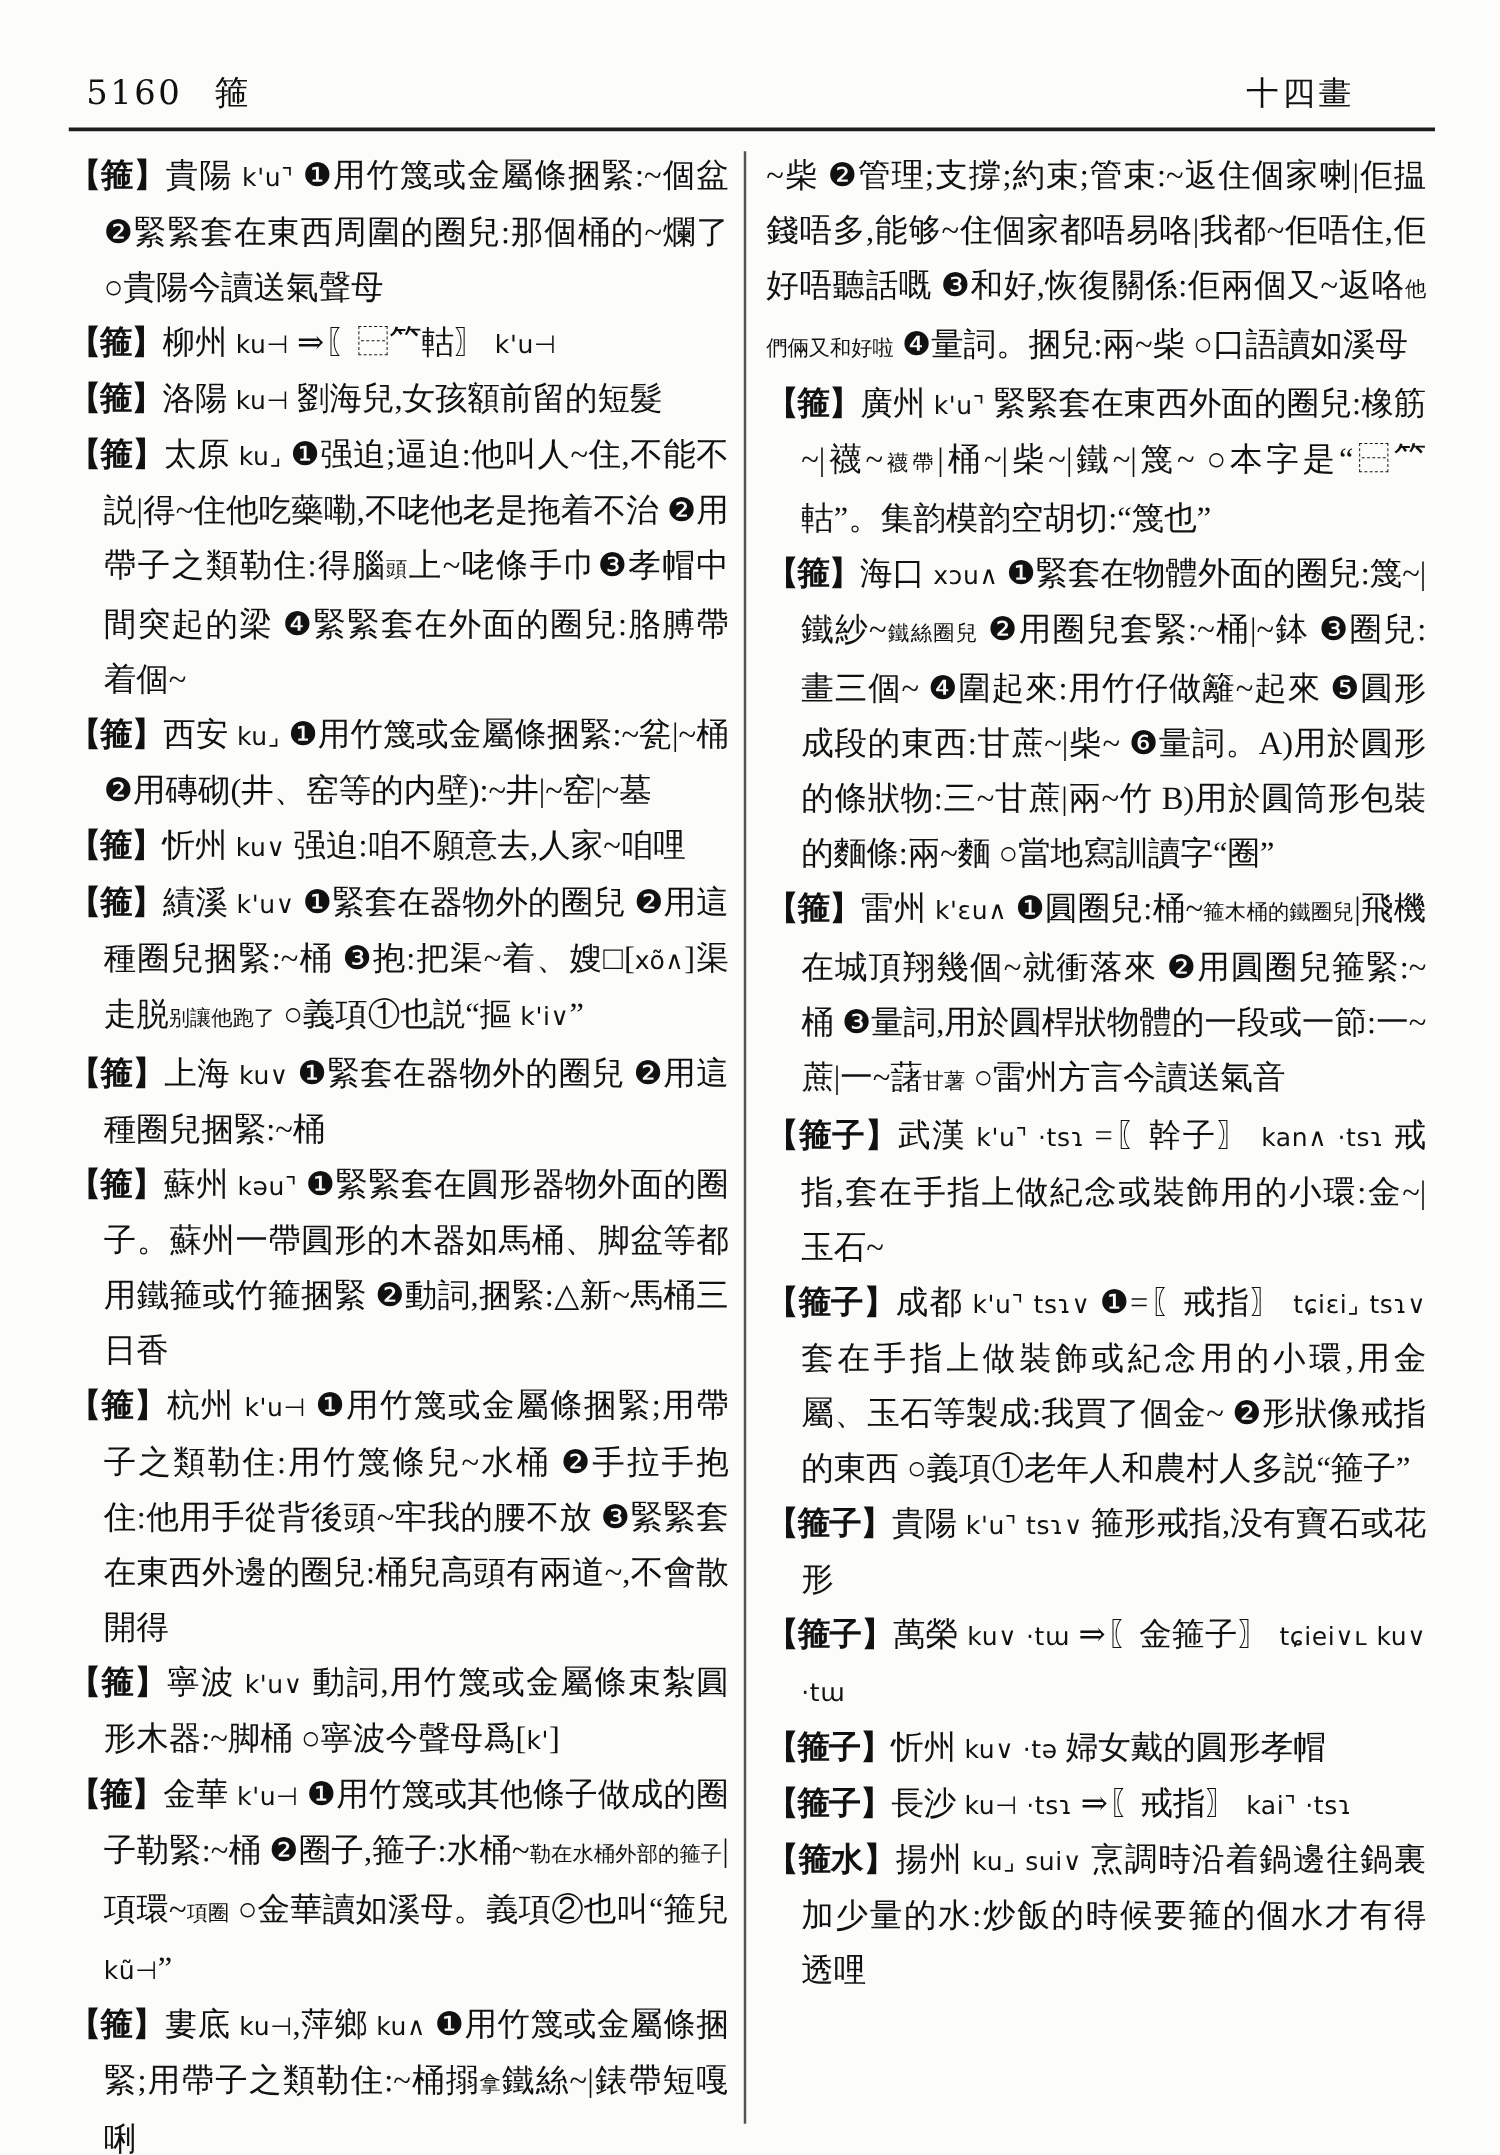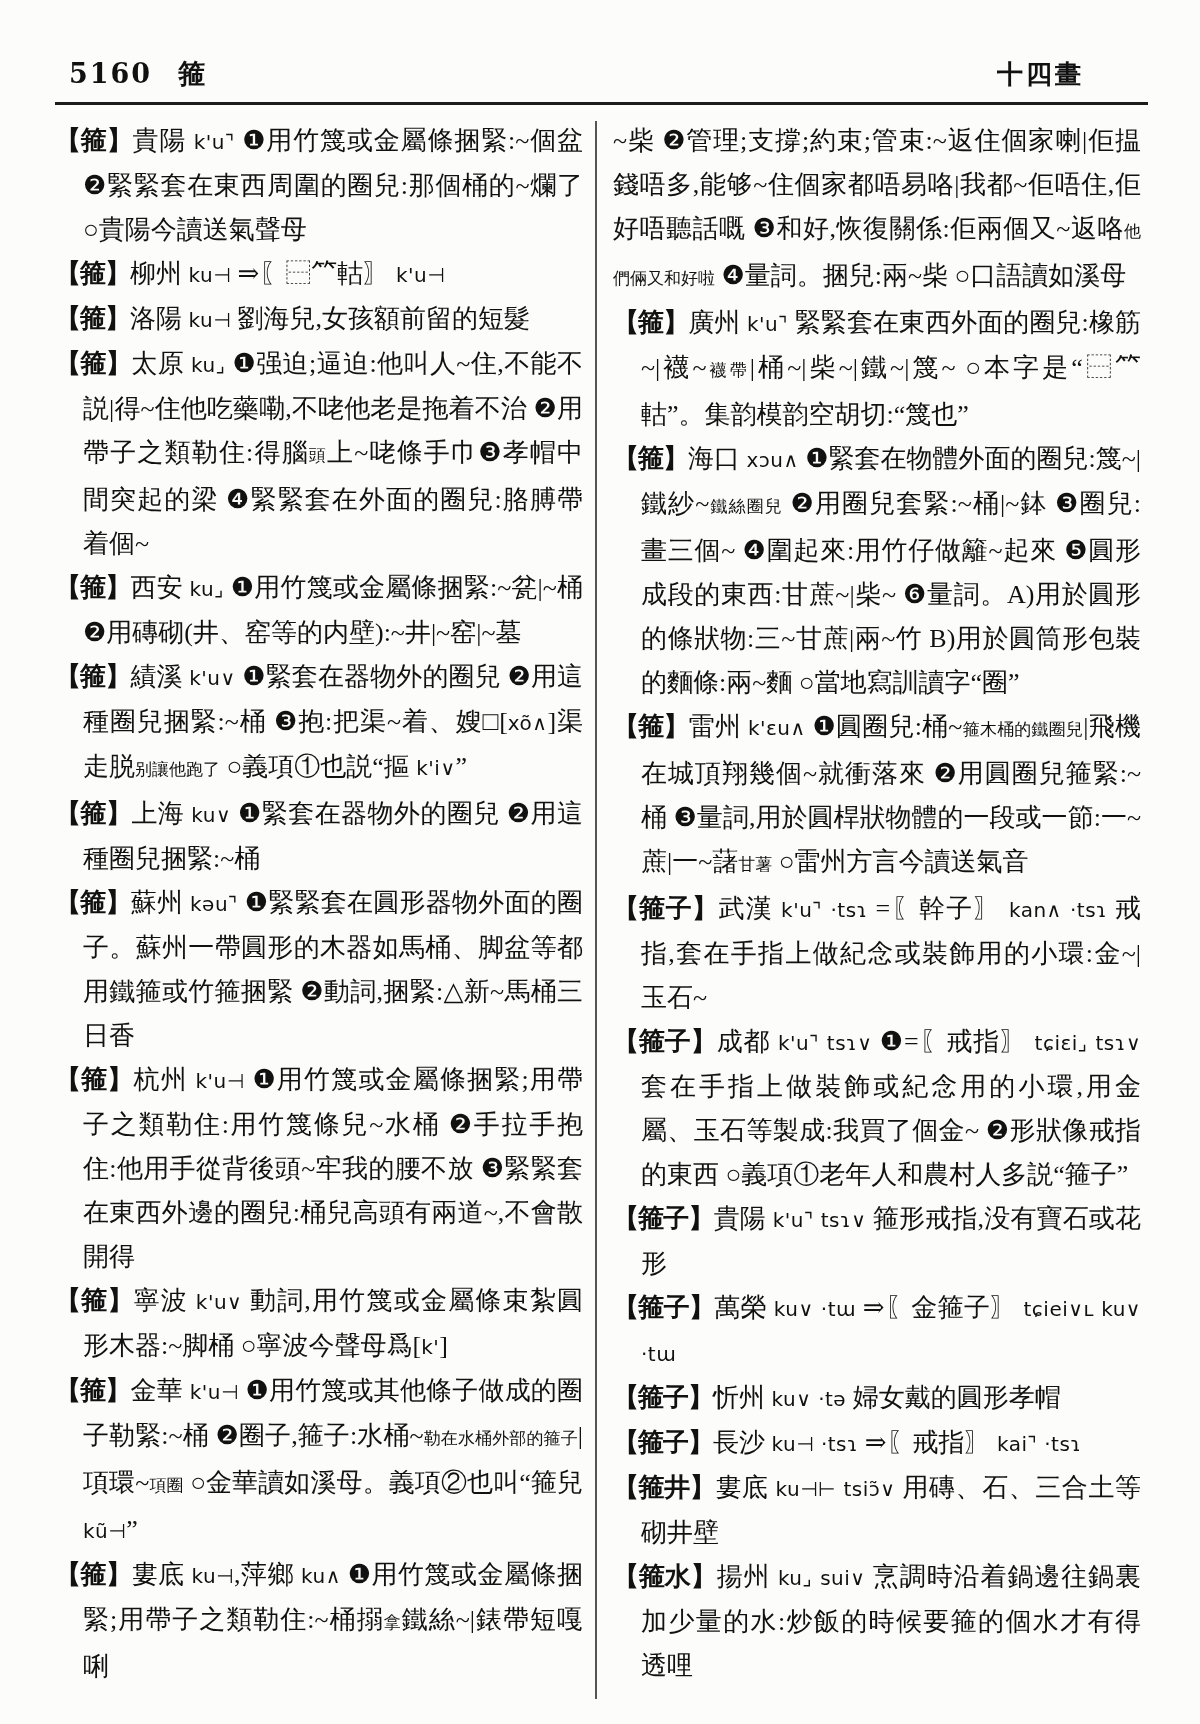--- a/index.html
+++ b/index.html
@@ -7,21 +7,20 @@
     width:1200px;height:1724px;
     background:#fcfcfa;color:#111;
     font-family:"Liberation Serif","DejaVu Serif",serif;
     overflow:hidden;
   }
   .page{padding:28px 52px 0 55px;box-sizing:border-box;}
   .header{
     display:flex;justify-content:space-between;align-items:flex-end;
     padding:28px 6px 10px 14px;
     border-bottom:3px solid #1c1c1c;
-    font-weight:bold;
   }
   .hdr-left{font-size:27px;letter-spacing:2px;}
   .hdr-left .pageno{font-family:"DejaVu Serif",serif;margin-right:26px;}
   .hdr-right{font-size:26px;margin-right:58px;letter-spacing:3px;}
   .columns{display:flex;margin-top:14px;}
   .col{width:528px;}
   .col-divider{width:0;border-left:2px solid #555;margin:2px 16px 0 12px;height:1578px;}
   p.entry{
     margin:0;font-size:26px;line-height:44px;
     text-align:justify;
@@ -45,38 +44,38 @@
     </div>
     <div class="hdr-right">十四畫</div>
   </div>
   <div class="columns">
     <div class="col">
         <p class="entry"><span class="head">【箍】</span><span class="">貴陽 </span><span class="pron">k'u⌝</span><span class=""> ❶用竹篾或金屬條捆緊:~個盆 ❷緊緊套在東西周圍的圈兒:那個桶的~爛了 ○貴陽今讀送氣聲母</span></p>
         <p class="entry"><span class="head">【箍】</span><span class="">柳州 </span><span class="pron">ku⊣</span><span class=""> ⇒〖⿱⺮軲〗 </span><span class="pron">k'u⊣</span></p>
         <p class="entry"><span class="head">【箍】</span><span class="">洛陽 </span><span class="pron">ku⊣</span><span class=""> 劉海兒,女孩額前留的短髮</span></p>
         <p class="entry"><span class="head">【箍】</span><span class="">太原 </span><span class="pron">ku⌟</span><span class=""> ❶强迫;逼迫:他叫人~住,不能不説|得~住他吃藥嘞,不咾他老是拖着不治 ❷用帶子之類勒住:得腦</span><span class="small">頭</span><span class="">上~咾條手巾❸孝帽中間突起的梁 ❹緊緊套在外面的圈兒:胳膊帶着個~</span></p>
         <p class="entry"><span class="head">【箍】</span><span class="">西安 </span><span class="pron">ku⌟</span><span class=""> ❶用竹篾或金屬條捆緊:~瓫|~桶 ❷用磚砌(井、窑等的内壁):~井|~窑|~墓</span></p>
+        <p class="entry"><span class="head">【箍】</span><span class="">忻州 </span><span class="pron">ku∨</span><span class=""> 强迫:咱不願意去,人家~咱哩</span></p>
         <p class="entry"><span class="head">【箍】</span><span class="">績溪 </span><span class="pron">k'u∨</span><span class=""> ❶緊套在器物外的圈兒 ❷用這種圈兒捆緊:~桶 ❸抱:把渠~着、嫂□[</span><span class="pron">xõ∧</span><span class="">]渠走脱</span><span class="small">别讓他跑了</span><span class=""> ○義項①也説“摳 </span><span class="pron">k'i∨</span><span class="">”</span></p>
         <p class="entry"><span class="head">【箍】</span><span class="">上海 </span><span class="pron">ku∨</span><span class=""> ❶緊套在器物外的圈兒 ❷用這種圈兒捆緊:~桶</span></p>
         <p class="entry"><span class="head">【箍】</span><span class="">蘇州 </span><span class="pron">kəu⌝</span><span class=""> ❶緊緊套在圓形器物外面的圈子。蘇州一帶圓形的木器如馬桶、脚盆等都用鐵箍或竹箍捆緊 ❷動詞,捆緊:△新~馬桶三日香</span></p>
         <p class="entry"><span class="head">【箍】</span><span class="">杭州 </span><span class="pron">k'u⊣</span><span class=""> ❶用竹篾或金屬條捆緊;用帶子之類勒住:用竹篾條兒~水桶 ❷手拉手抱住:他用手從背後頭~牢我的腰不放 ❸緊緊套在東西外邊的圈兒:桶兒高頭有兩道~,不會散開得</span></p>
         <p class="entry"><span class="head">【箍】</span><span class="">寧波 </span><span class="pron">k'u∨</span><span class=""> 動詞,用竹篾或金屬條束紮圓形木器:~脚桶 ○寧波今聲母爲[</span><span class="pron">k'</span><span class="">]</span></p>
         <p class="entry"><span class="head">【箍】</span><span class="">金華 </span><span class="pron">k'u⊣</span><span class=""> ❶用竹篾或其他條子做成的圈子勒緊:~桶 ❷圈子,箍子:水桶~</span><span class="small">勒在水桶外部的箍子</span><span class="">|項環~</span><span class="small">項圈</span><span class=""> ○金華讀如溪母。義項②也叫“箍兒 </span><span class="pron">kũ⊣</span><span class="">”</span></p>
         <p class="entry"><span class="head">【箍】</span><span class="">婁底 </span><span class="pron">ku⊣</span><span class="">,萍鄉 </span><span class="pron">ku∧</span><span class=""> ❶用竹篾或金屬條捆緊;用帶子之類勒住:~桶搦</span><span class="small">拿</span><span class="">鐵絲~|錶帶短嘎唎</span></p>
       </div>
     <div class="col-divider"></div>
     <div class="col">
         <p class="entry cont"><span class="">~柴 ❷管理;支撐;約束;管束:~返住個家喇|佢揾錢唔多,能够~住個家都唔易咯|我都~佢唔住,佢好唔聽話嘅 ❸和好,恢復關係:佢兩個又~返咯</span><span class="small">他們倆又和好啦</span><span class=""> ❹量詞。捆兒:兩~柴 ○口語讀如溪母</span></p>
         <p class="entry"><span class="head">【箍】</span><span class="">廣州 </span><span class="pron">k'u⌝</span><span class=""> 緊緊套在東西外面的圈兒:橡筋~|襪~</span><span class="small">襪帶</span><span class="">|桶~|柴~|鐵~|篾~ ○本字是“⿱⺮軲”。集韵模韵空胡切:“篾也”</span></p>
         <p class="entry"><span class="head">【箍】</span><span class="">海口 </span><span class="pron">xɔu∧</span><span class=""> ❶緊套在物體外面的圈兒:篾~|鐵紗~</span><span class="small">鐵絲圈兒</span><span class=""> ❷用圈兒套緊:~桶|~鉢 ❸圈兒:畫三個~ ❹圍起來:用竹仔做籬~起來 ❺圓形成段的東西:甘蔗~|柴~ ❻量詞。A)用於圓形的條狀物:三~甘蔗|兩~竹 B)用於圓筒形包裝的麵條:兩~麵 ○當地寫訓讀字“圈”</span></p>
         <p class="entry"><span class="head">【箍】</span><span class="">雷州 </span><span class="pron">k'ɛu∧</span><span class=""> ❶圓圈兒:桶~</span><span class="small">箍木桶的鐵圈兒</span><span class="">|飛機在城頂翔幾個~就衝落來 ❷用圓圈兒箍緊:~桶 ❸量詞,用於圓桿狀物體的一段或一節:一~蔗|一~藷</span><span class="small">甘薯</span><span class=""> ○雷州方言今讀送氣音</span></p>
         <p class="entry"><span class="head">【箍子】</span><span class="">武漢 </span><span class="pron">k'u⌝ ·tsɿ</span><span class=""> =〖幹子〗 </span><span class="pron">kan∧ ·tsɿ</span><span class=""> 戒指,套在手指上做紀念或裝飾用的小環:金~|玉石~</span></p>
         <p class="entry"><span class="head">【箍子】</span><span class="">成都 </span><span class="pron">k'u⌝ tsɿ∨</span><span class=""> ❶=〖戒指〗 </span><span class="pron">tɕiɛi⌟ tsɿ∨</span><span class=""> 套在手指上做裝飾或紀念用的小環,用金屬、玉石等製成:我買了個金~ ❷形狀像戒指的東西 ○義項①老年人和農村人多説“箍子”</span></p>
         <p class="entry"><span class="head">【箍子】</span><span class="">貴陽 </span><span class="pron">k'u⌝ tsɿ∨</span><span class=""> 箍形戒指,没有寶石或花形</span></p>
         <p class="entry"><span class="head">【箍子】</span><span class="">萬榮 </span><span class="pron">ku∨ ·tɯ</span><span class=""> ⇒〖金箍子〗 </span><span class="pron">tɕiei∨ʟ ku∨ ·tɯ</span></p>
         <p class="entry"><span class="head">【箍子】</span><span class="">忻州 </span><span class="pron">ku∨ ·tə</span><span class=""> 婦女戴的圓形孝帽</span></p>
         <p class="entry"><span class="head">【箍子】</span><span class="">長沙 </span><span class="pron">ku⊣ ·tsɿ</span><span class=""> ⇒〖戒指〗 </span><span class="pron">kai⌝ ·tsɿ</span></p>
-        <p class="entry"><span class="head">【箍井】</span><span class="">婁底 </span><span class="pron">ku⊣⊢ tsiɔ̃∨</span><span class=""> 用磚、石、三合土等砌井壁</span></p>
         <p class="entry"><span class="head">【箍水】</span><span class="">揚州 </span><span class="pron">ku⌟ sui∨</span><span class=""> 烹調時沿着鍋邊往鍋裏加少量的水:炒飯的時候要箍的個水才有得透哩</span></p>
         <p class="entry"></p>
       </div>
   </div>
 </div>
 
 </body></html>

